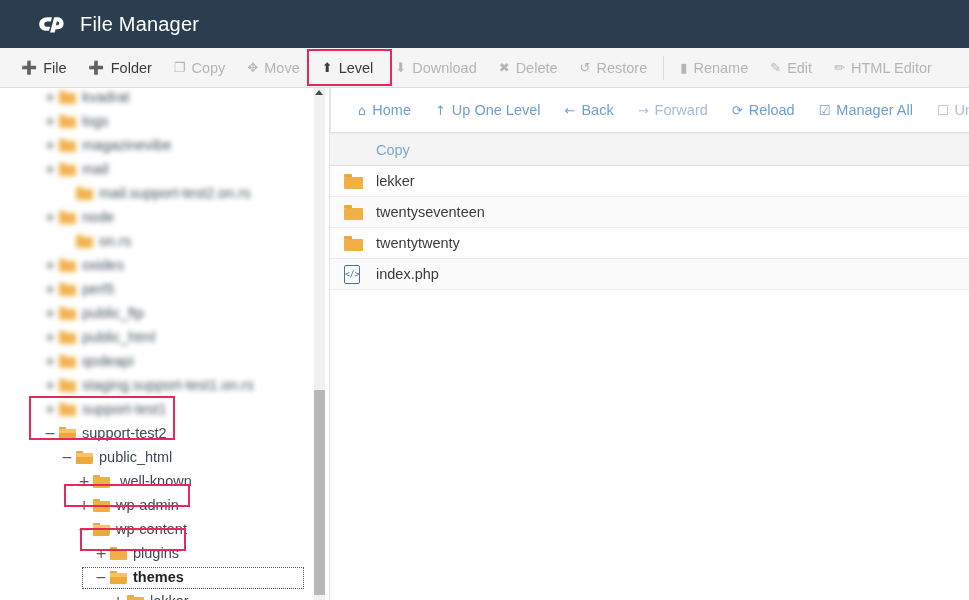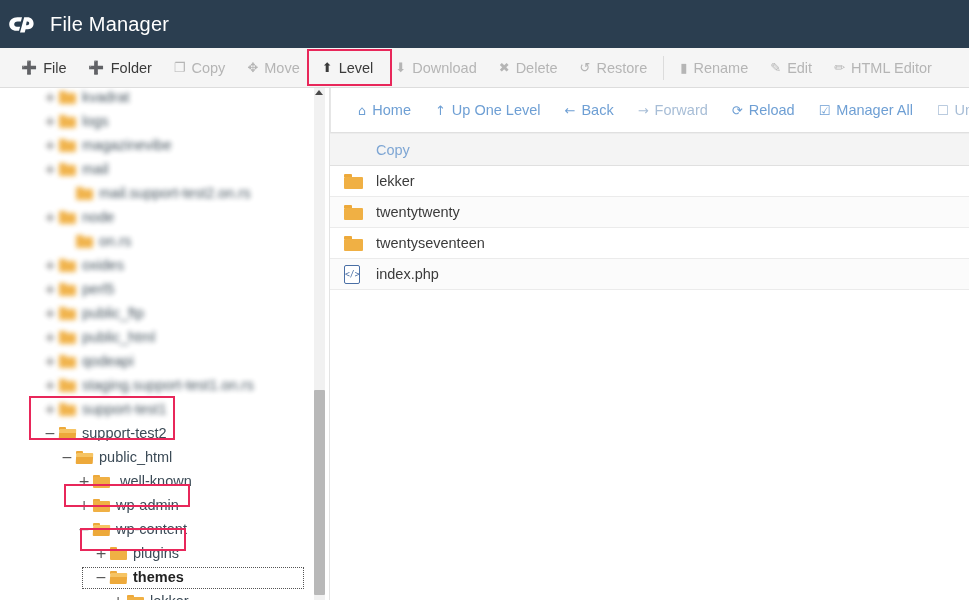--- a/index.html
+++ b/index.html
@@ -11,21 +11,21 @@
     color: #333;
   }
   #app { position: relative; width: 969px; height: 600px; overflow: hidden; }
 
   
   .titlebar {
     height: 48px;
     background: #2b3e50;
     display: flex;
     align-items: center;
-    padding-left: 6px;
+    padding-left: 36px;
     gap: 14px;
   }
   .cp-logo {
     width: 30px; height: 26px;
     display: flex; align-items: center; justify-content: center;
     color: #ffffff;
     font-weight: bold;
     font-style: italic;
     font-size: 19px;
     letter-spacing: -1px;
@@ -486,25 +486,25 @@
             <th>Copy</th>
           </tr>
         </thead>
         <tbody id="filerows">
             <tr>
               <td class="td-icon"><span class="row-folder"></span></td>
               <td class="rowname">lekker</td>
             </tr>
             <tr>
               <td class="td-icon"><span class="row-folder"></span></td>
-              <td class="rowname">twentytwenty</td>
+              <td class="rowname">twentyseventeen</td>
             </tr>
             <tr>
               <td class="td-icon"><span class="row-folder"></span></td>
-              <td class="rowname">twentyseventeen</td>
+              <td class="rowname">twentytwenty</td>
             </tr>
             <tr>
               <td class="td-icon"><span class="row-file">&lt;/&gt;</span></td>
               <td class="rowname">index.php</td>
             </tr>
           </tbody>
       </table>
     </div>
   </div>
 

